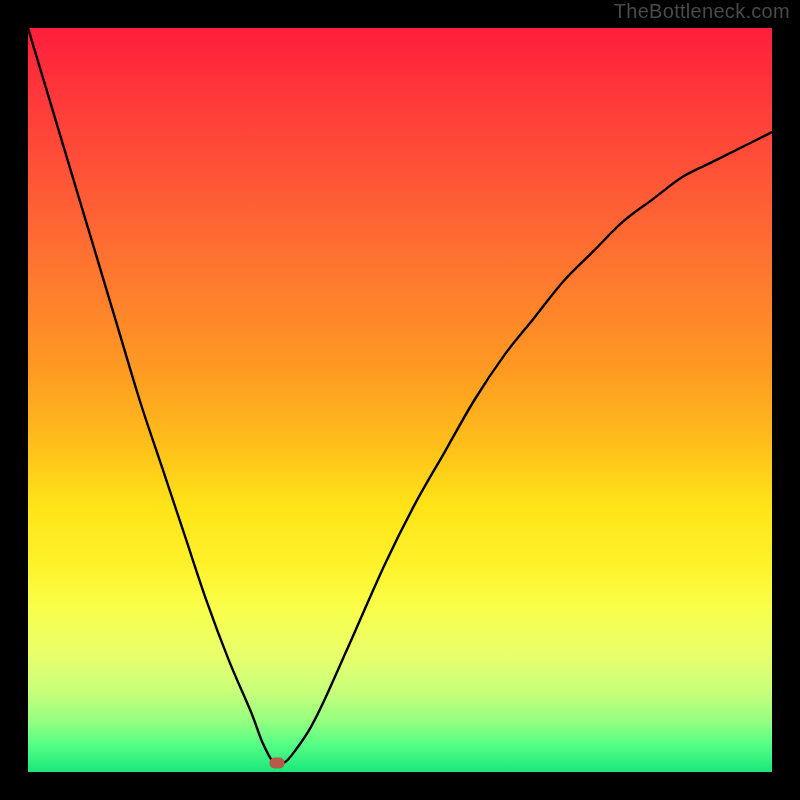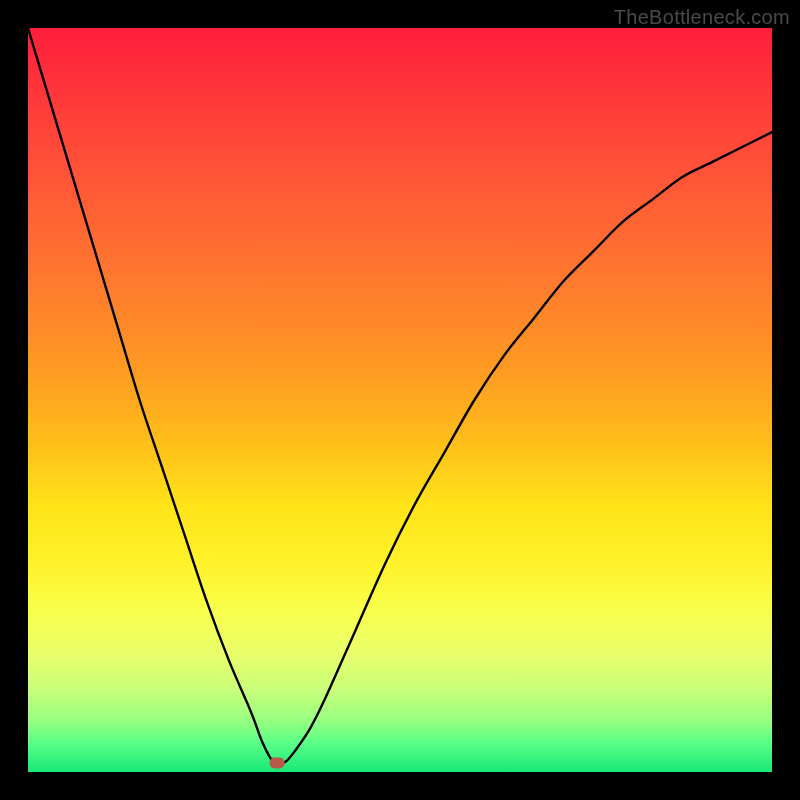--- a/index.html
+++ b/index.html
@@ -38,21 +38,21 @@
       #f9ff4a 78%,
       #e9ff6a 84%,
       #c9ff7a 89%,
       #98ff80 93%,
       #5cff86 96%,
       #18e879 100%
     );
   }
   .watermark {
     position: absolute;
-    top: 6px;
+    top: 0;
     right: 10px;
     color: #4a4a4a;
     font-size: 20px;
     font-weight: 500;
     letter-spacing: 0.3px;
     user-select: none;
   }
   svg.curve {
     position: absolute;
     left: 0;

